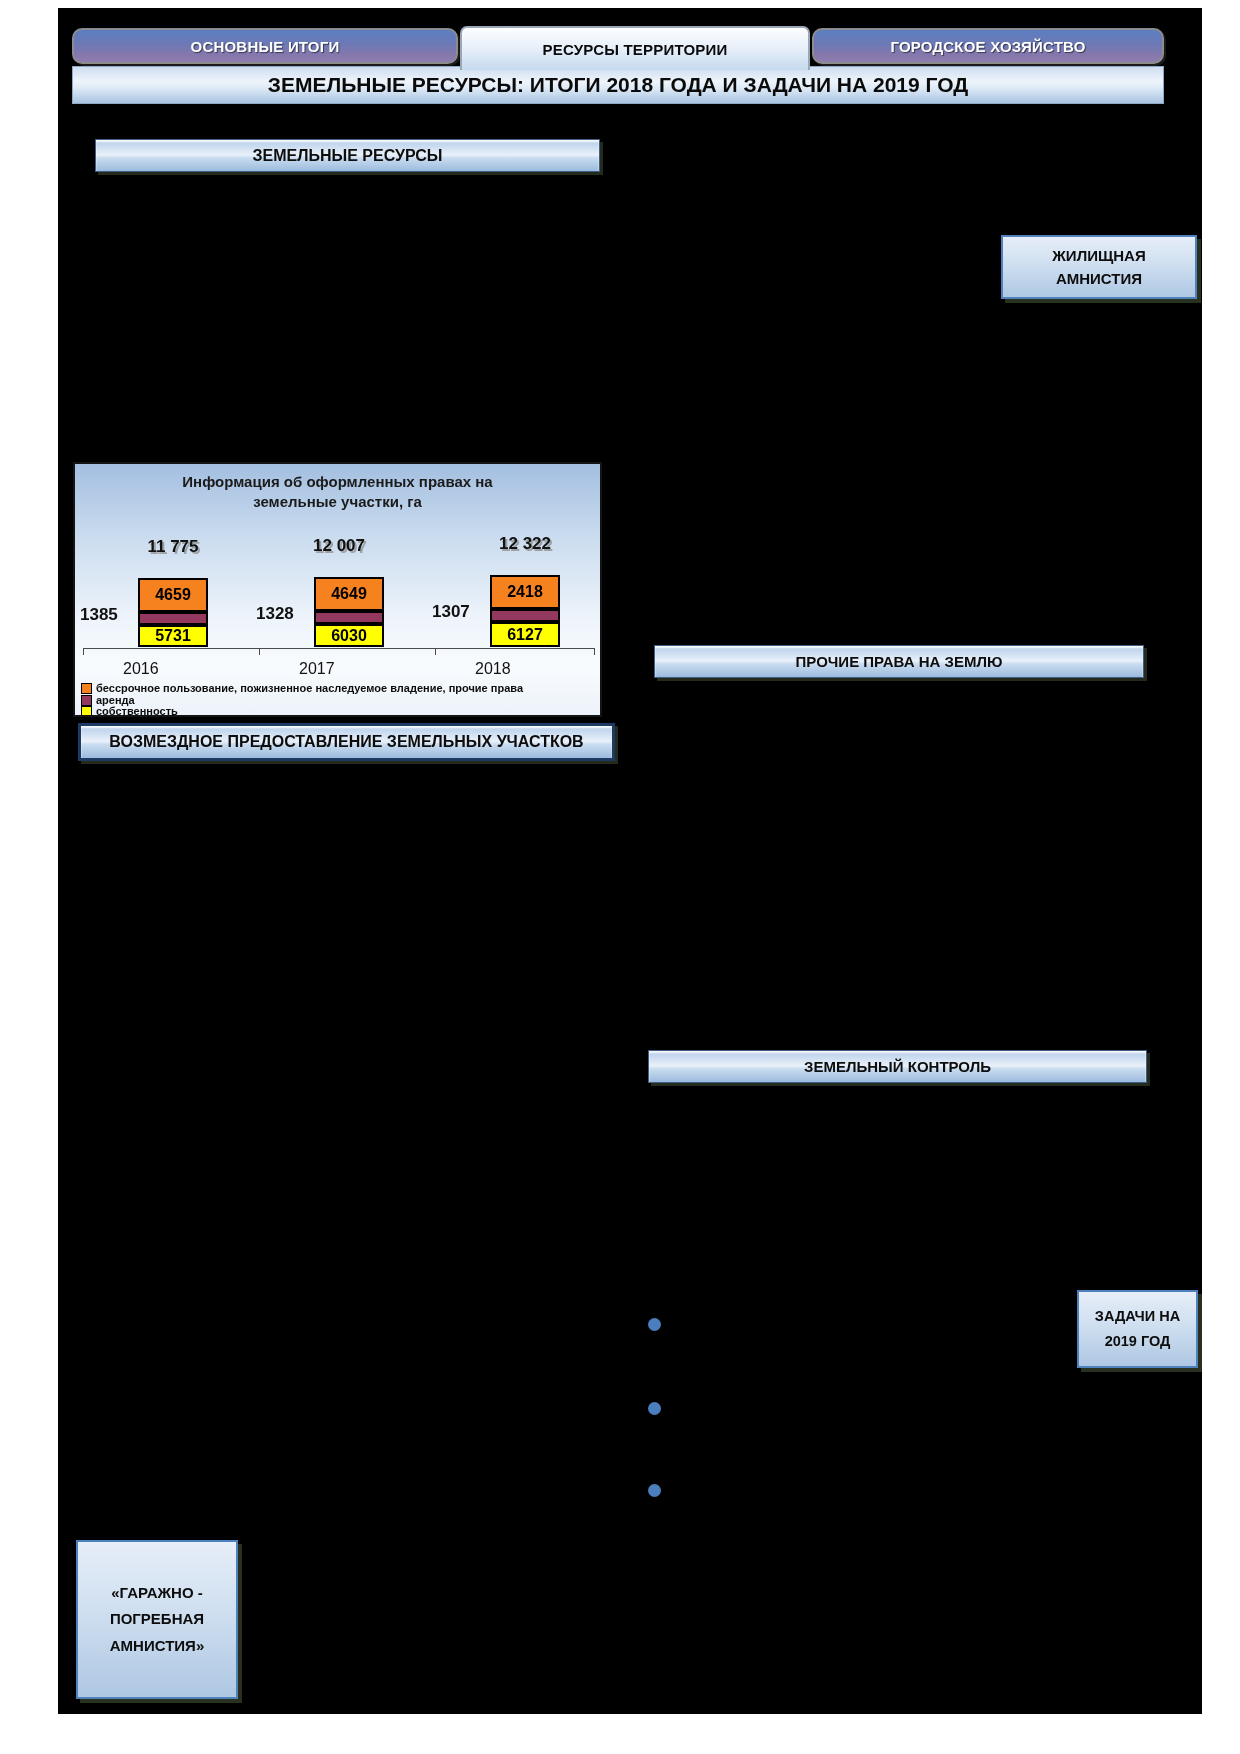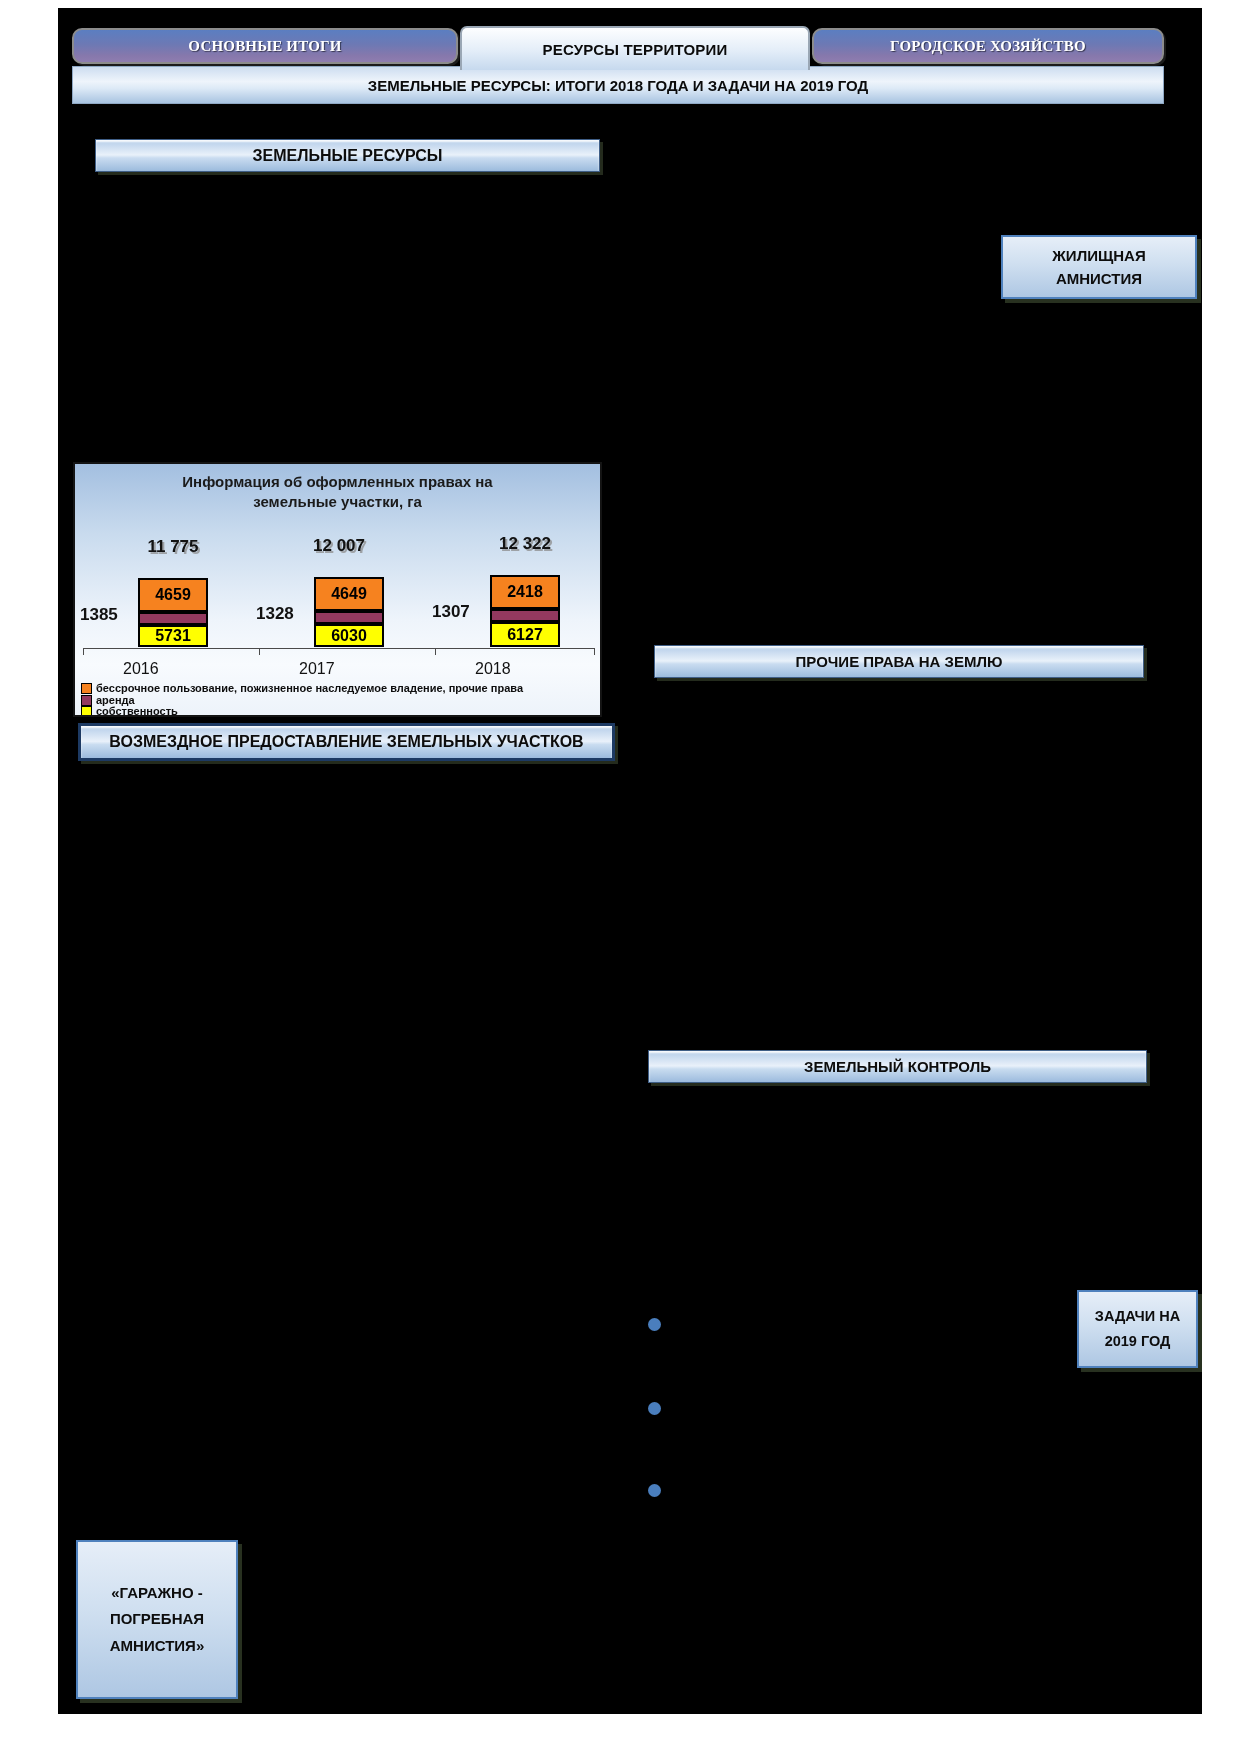--- a/index.html
+++ b/index.html
@@ -5,27 +5,27 @@
   html,body{margin:0;padding:0;background:#ffffff;}
   .page{position:relative;width:1240px;height:1754px;background:#ffffff;overflow:hidden;
         font-family:"Liberation Sans","DejaVu Sans",sans-serif;}
   .canvas{position:absolute;left:58px;top:8px;width:1144px;height:1706px;background:#000000;}
 
   
   .tab{position:absolute;display:flex;align-items:center;justify-content:center;
        font-weight:bold;font-size:15px;letter-spacing:.2px;box-sizing:border-box;cursor:pointer;}
   .tab.purple{height:36px;border-radius:10px;color:#ffffff;
        background:linear-gradient(180deg,#5b7ec1 0%,#6d79b4 45%,#8678ac 80%,#8f7db0 100%);
-       border:2px solid #8c8c8c;box-shadow:2px 2px 0 rgba(30,30,30,.9);text-shadow:1px 1px 1px rgba(0,0,0,.55);font-family:Liberation Serif, serif;}
+       border:2px solid #8c8c8c;box-shadow:2px 2px 0 rgba(30,30,30,.9);text-shadow:1px 1px 1px rgba(0,0,0,.55);}
   .tab.active{height:44px;border-radius:7px 7px 0 0;color:#0b0b0b;
        background:linear-gradient(180deg,#fdfeff 0%,#e3edf8 55%,#c6d9ee 100%);
        border:2px solid #9aa7b5;border-bottom:none;z-index:3;}
 
   .page-header{position:absolute;left:72px;top:66px;width:1092px;height:38px;z-index:2;
-       display:flex;align-items:center;justify-content:center;font-weight:bold;font-size:15px;color:#0b0b0b;
+       display:flex;align-items:center;justify-content:center;font-weight:bold;font-size:21px;color:#0b0b0b;
        background:linear-gradient(180deg,#cdddf0 0%,#eef4fb 40%,#dce9f6 60%,#a9c4e1 100%);
        border:1px solid #8fa8c4;box-sizing:border-box;}
 
   
   .bar-header{position:absolute;display:flex;align-items:center;justify-content:center;box-sizing:border-box;
        font-weight:bold;color:#0d0d0d;
        background:linear-gradient(180deg,#b5cde9 0%,#e9f1fa 48%,#c9dcf0 58%,#9cbbdd 100%);
        border:1px solid #3f5e86;
        box-shadow:3px 3px 0 rgba(42,50,34,.85), inset 0 2px 2px rgba(255,255,255,.9);}
   .bar-header.navy{border:3px solid #1d3a63;}

